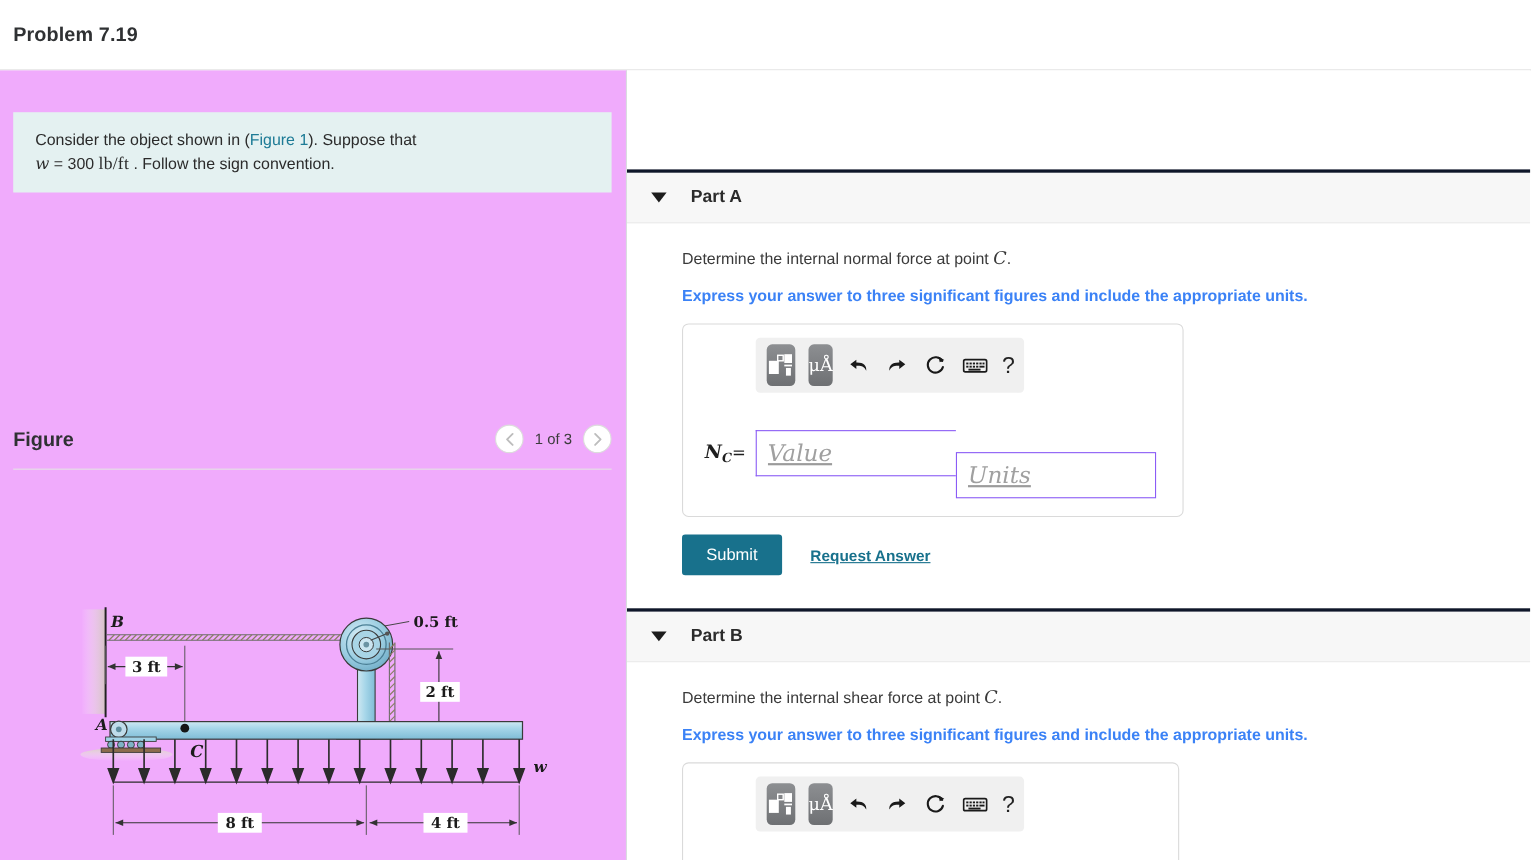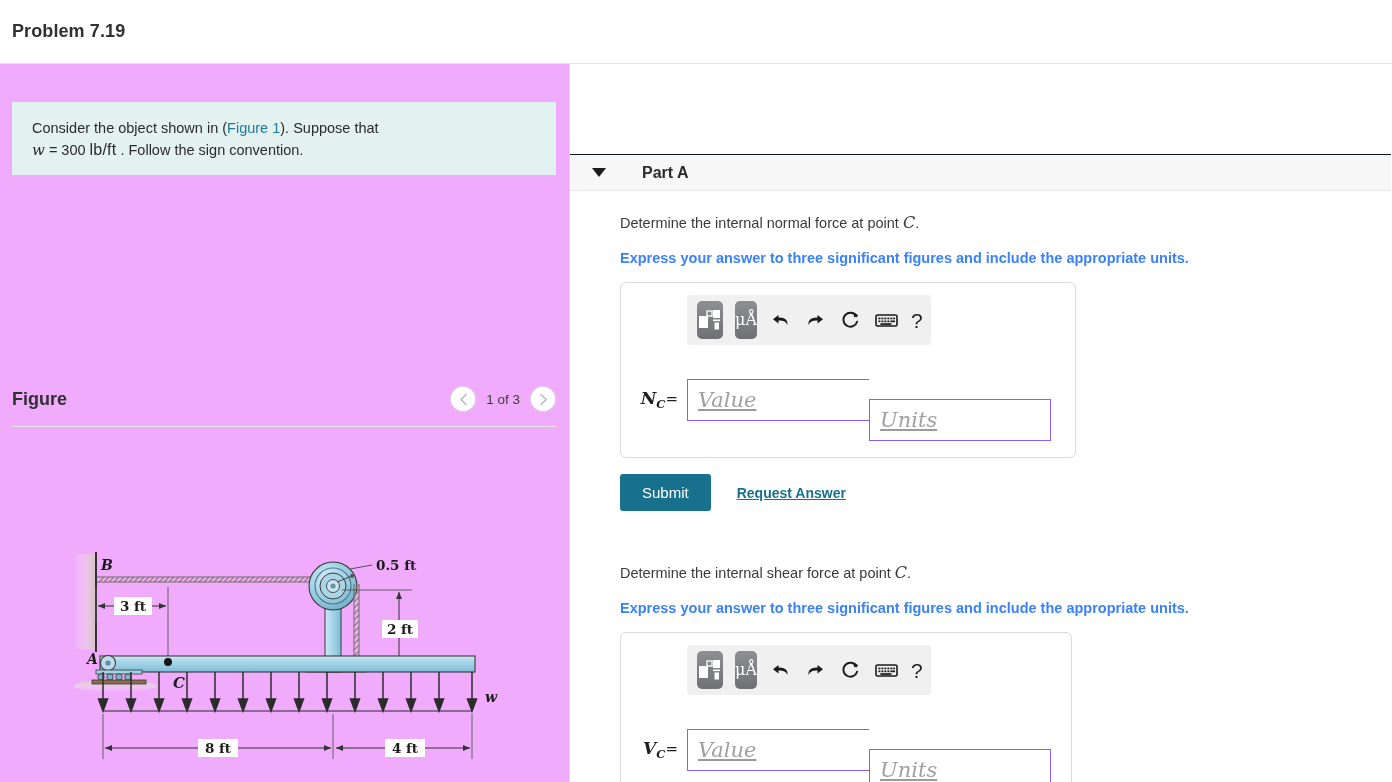--- a/index.html
+++ b/index.html
@@ -59,21 +59,21 @@
   .statement-box .link {
     color: #1d7b96;
     text-decoration: none;
   }
   .mvar {
     font-family: "DejaVu Serif", "Liberation Serif", serif;
     font-style: italic;
     font-size: 15px;
   }
   .munit {
-    font-family: Liberation Sans, sans-serif;
+    font-family: Liberation Serif, serif;
     font-size: 16px;
     font-style: normal;
     letter-spacing: .2px;
   }
 
   
   .figure-header {
     position: absolute;
     left: 12px; top: 322px;
     width: 544px;
@@ -99,27 +99,27 @@
   
   .figure-canvas {
     position: absolute;
     left: 60px; top: 480px;
     width: 470px; height: 230px;
   }
 
   
   .part-header {
     background: #f7f7f7;
-    border-top: 1px solid #0f172a;
+    border-top: 3px solid #0f172a;
     border-bottom: 1px solid #eaeaea;
-    height: 37px;
+    height: 49px;
     display: flex;
     align-items: center;
     padding-left: 22px;
-    gap: 36px;
+    gap: 22px;
   }
   .caret {
     width: 0; height: 0;
     border-left: 7px solid transparent;
     border-right: 7px solid transparent;
     border-top: 9px solid #1c1c1c;
     cursor: pointer;
   }
   .part-label { font-size: 16px; font-weight: bold; color: #2b2b2b; }
 
@@ -609,20 +609,24 @@
         </div>
 
         <div class="action-row">
           <button class="submit-btn">Submit</button>
           <a class="request-link" href="#">Request Answer</a>
         </div>
       </div>
     </div>
 
     <div class="partB-wrap">
+      <div class="part-header">
+        <div class="caret"></div>
+        <div class="part-label">Part B</div>
+      </div>
 
       <div class="part-body">
         <div class="prompt">
           <span>Determine the internal shear force at point </span><span class="mserif">C</span><span>.</span>
         </div>
         <div class="instruction">Express your answer to three significant figures and include the appropriate units.</div>
 
         <div class="answer-box wide">
           <div class="tool-strip">
             <div class="tool-sq">

